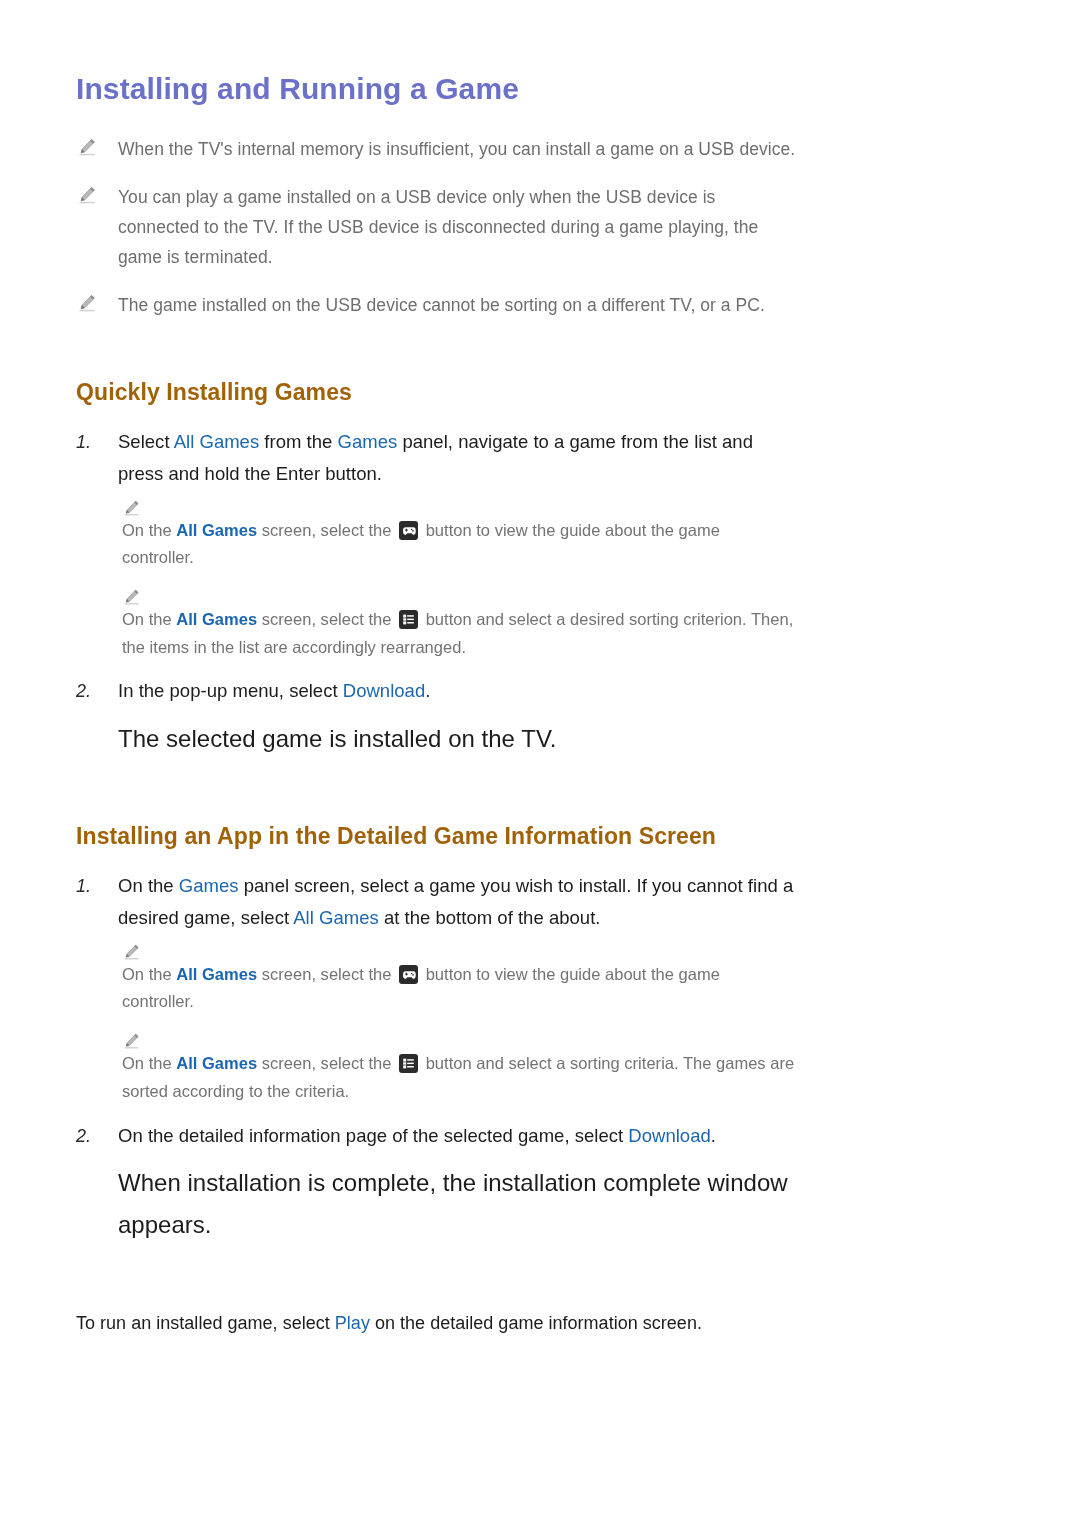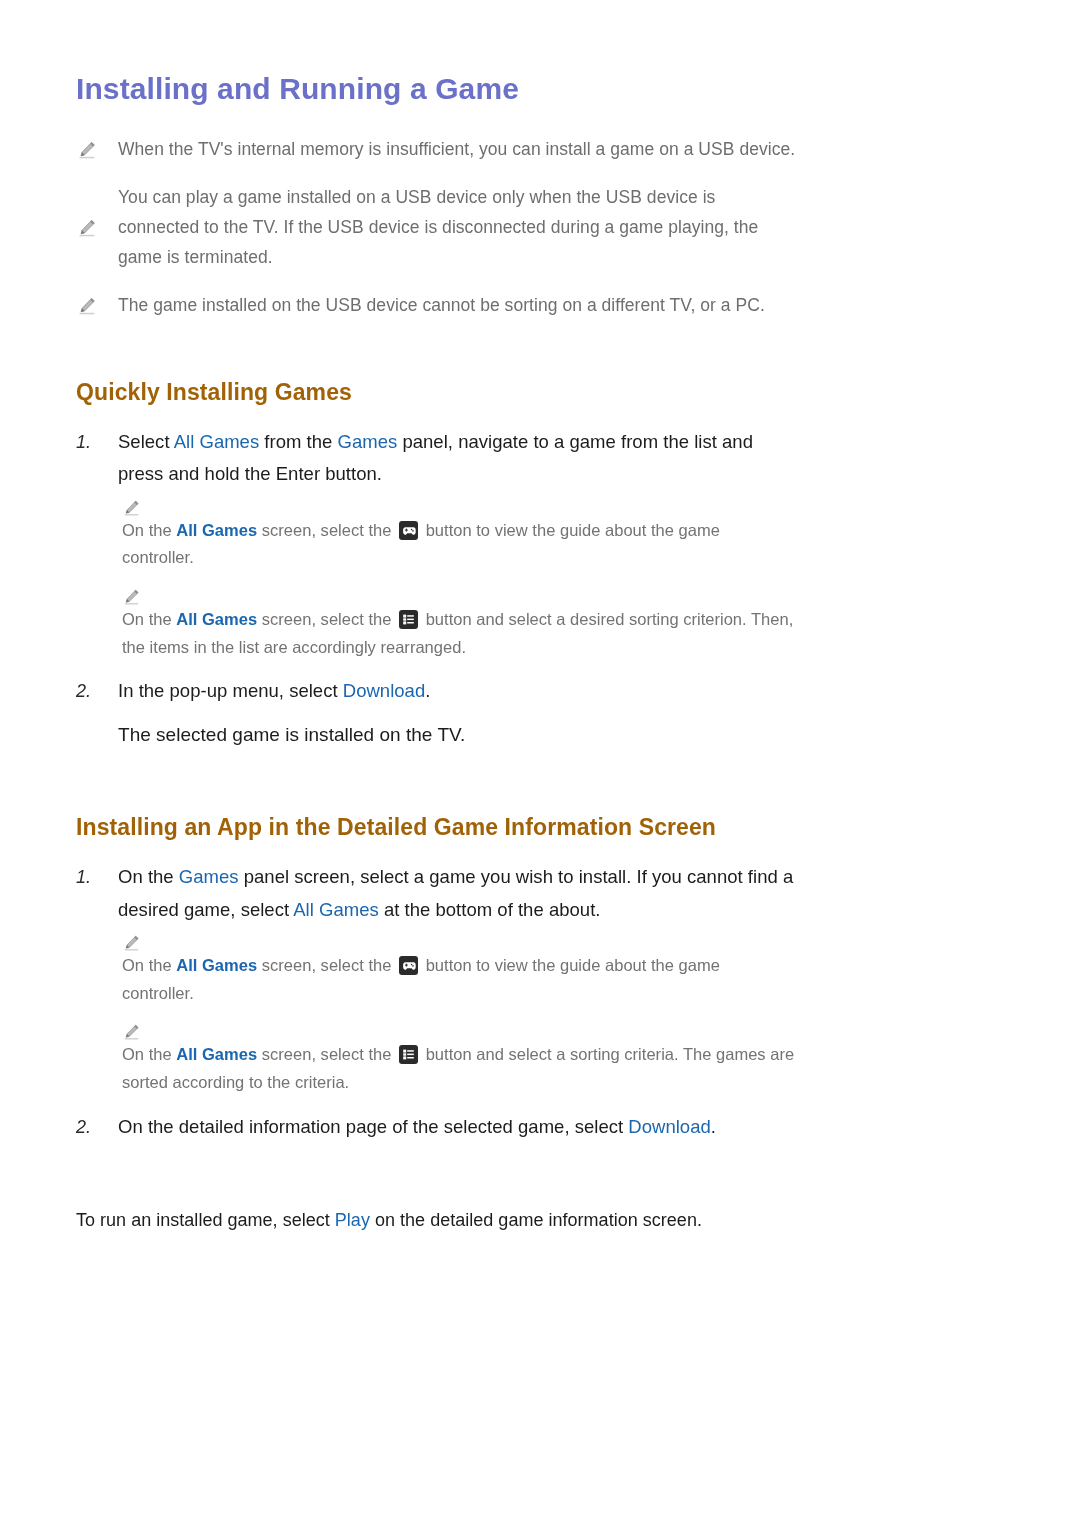--- a/index.html
+++ b/index.html
@@ -41,21 +41,21 @@
   }
   .section {
     margin-bottom: 8px;
   }
   .section.gap-top { margin-top: 58px; }
   .section.gap-top-lg { margin-top: 62px; }
 
   
   .note {
     display: flex;
-    align-items: center;
+    align-items: flex-start;
     margin: 0 0 18px 0;
   }
   .note .note-icon {
     flex: 0 0 auto;
     width: 22px;
     height: 20px;
     margin-right: 20px;
     margin-top: 3px;
     position: relative;
   }
@@ -120,21 +120,21 @@
   }
   .numitem .item-body {
     flex: 1 1 auto;
     font-size: 18.5px;
     line-height: 1.75;
     color: #1c1c1c;
     letter-spacing: 0.02px;
   }
   .para-indent {
     padding-left: 42px;
-    font-size: 19px;
+    font-size: 24px;
     line-height: 1.75;
     color: #1c1c1c;
     margin: 10px 0 0 0;
     letter-spacing: 0.02px;
   }
   .para-plain {
     font-size: 18px;
     line-height: 1.75;
     color: #1c1c1c;
     margin: 0;
@@ -297,20 +297,21 @@
                   <rect x="4.2" y="11.4" width="3.0" height="3.0" fill="#ffffff"></rect>
                   <rect x="8.2" y="5.2" width="6.6" height="1.5" fill="#ffffff"></rect>
                   <rect x="8.2" y="8.6" width="6.6" height="1.5" fill="#ffffff"></rect>
                   <rect x="8.2" y="12.0" width="6.6" height="1.5" fill="#ffffff"></rect>
                 </svg></span><span> button and select a sorting criteria. The games are sorted according to the criteria.</span></div>
           </div>
           <div class="numitem">
             <div class="num">2.</div>
             <div class="item-body"><span>On the detailed information page of the selected game, select </span><span class="lnk">Download</span><span>.</span></div>
           </div>
+          <p class="para-indent">When installation is complete, the installation complete window appears.</p>
         </div>
       </div>
       <div class="section gap-top-lg">
         <p class="para-plain"><span>To run an installed game, select </span><span class="lnk">Play</span><span> on the detailed game information screen.</span></p>
       </div>
     </div>
 
 </div>
 
 </body></html>

